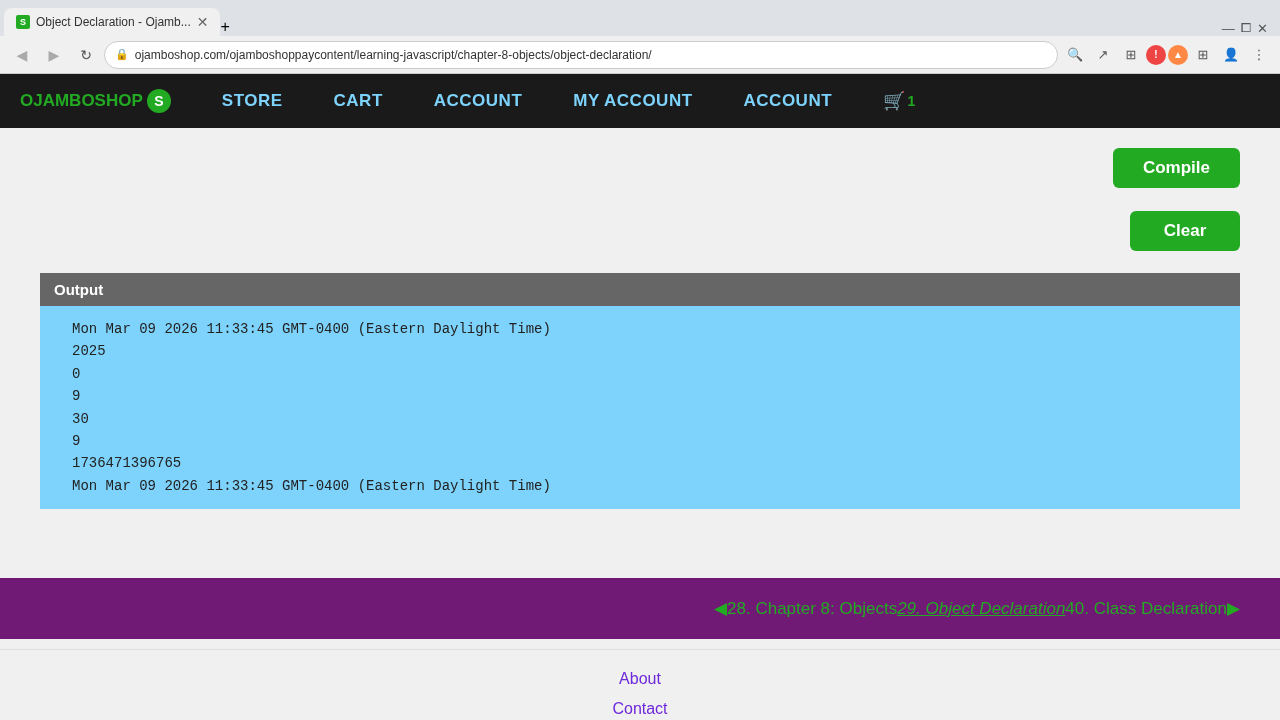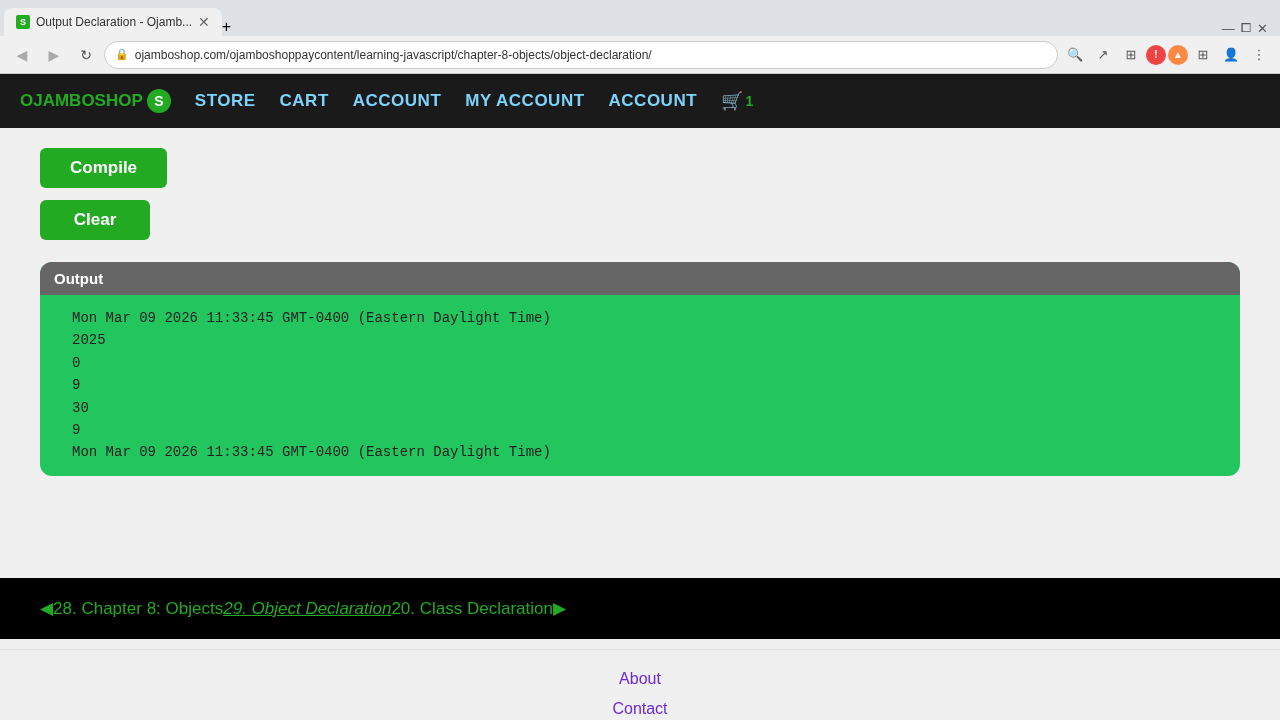--- a/index.html
+++ b/index.html
@@ -90,20 +90,21 @@
     .ext-icon.red { background: #e44; color: white; }
     .ext-icon.orange { background: #f84; color: white; }
 
     
     .site-nav {
       background: #1a1a1a;
       display: flex;
       align-items: center;
       padding: 0 20px;
       height: 54px;
+      gap: 27px;
     }
     .site-nav a {
       color: #7dd3fc;
       text-decoration: none;
       font-weight: bold;
       font-size: 17px;
       margin-right: 24px;
       letter-spacing: 0.5px;
     }
     .site-logo {
@@ -135,41 +136,41 @@
     
     .main-content {
       background: #f0f0f0;
       padding: 20px 40px;
       min-height: 450px;
     }
 
     .btn-area {
       display: flex;
       flex-direction: column;
-      align-items: flex-start;
-      gap: 0;
+      align-items: flex-end;
+      gap: 11px;
       margin-bottom: 10px;
     }
 
     .compile-btn, .clear-btn {
       background: #22aa22;
       color: white;
       border: none;
       border-radius: 6px;
       font-size: 17px;
       font-weight: 600;
       padding: 10px 30px;
       cursor: pointer;
       min-width: 110px;
       margin-bottom: 12px;
     }
 
     .output-box {
-      background: #22c55e;
-      border-radius: 12px;
+      background: #7dd3fc;
+      border-radius: 0;
       overflow: hidden;
       margin-top: 8px;
     }
     .output-header {
       background: #666;
       color: white;
       padding: 8px 14px;
       font-size: 15px;
       font-weight: 600;
     }
@@ -177,24 +178,24 @@
       padding: 12px 32px;
       font-family: 'Courier New', Courier, monospace;
       font-size: 14px;
       color: #222;
       line-height: 1.6;
     }
 
     
     .chapter-nav {
       display: flex;
-      justify-content: flex-start;
+      justify-content: flex-end;
       align-items: center;
       padding: 20px 40px;
-      background: #000000;
+      background: #701a75;
     }
     .chapter-nav a {
       color: #22aa22;
       text-decoration: none;
       font-size: 17px;
       font-weight: 500;
     }
     .chapter-nav .current-chapter {
       color: #22aa22;
       font-style: italic;
@@ -220,21 +221,21 @@
     }
   </style>
 </head>
 <body>
 
 <div class="browser-chrome">
 
   <div class="tab-bar">
     <div class="tab">
       <span class="favicon">S</span>
-      <span class="tab-title">Output Declaration - Ojamb...</span>
+      <span class="tab-title">Object Declaration - Ojamb...</span>
       <span class="tab-close">✕</span>
     </div>
     <span class="tab-new">+</span>
 
     <span style="margin-left:auto;display:flex;gap:6px;padding-right:8px;align-items:center;">
       <span style="font-size:13px;color:#555;cursor:pointer;">—</span>
       <span style="font-size:13px;color:#555;cursor:pointer;">⧠</span>
       <span style="font-size:13px;color:#555;cursor:pointer;">✕</span>
     </span>
   </div>
@@ -285,28 +286,29 @@
 
   <div class="output-box">
     <div class="output-header">Output</div>
     <div class="output-body">
         <div>Mon Mar 09 2026 11:33:45 GMT-0400 (Eastern Daylight Time)</div>
         <div>2025</div>
         <div>0</div>
         <div>9</div>
         <div>30</div>
         <div>9</div>
+        <div>1736471396765</div>
         <div>Mon Mar 09 2026 11:33:45 GMT-0400 (Eastern Daylight Time)</div>
       </div>
   </div>
 </div>
 
 <div class="chapter-nav">
   <a href="#">◀28. Chapter 8: Objects</a>
   <span class="current-chapter">29. Object Declaration</span>
-  <a href="#">20. Class Declaration▶</a>
+  <a href="#">40. Class Declaration▶</a>
 </div>
 
 <footer class="footer">
   <a href="#">About</a>
   <a href="#">Contact</a>
 
 </footer>
 
 </body></html>

